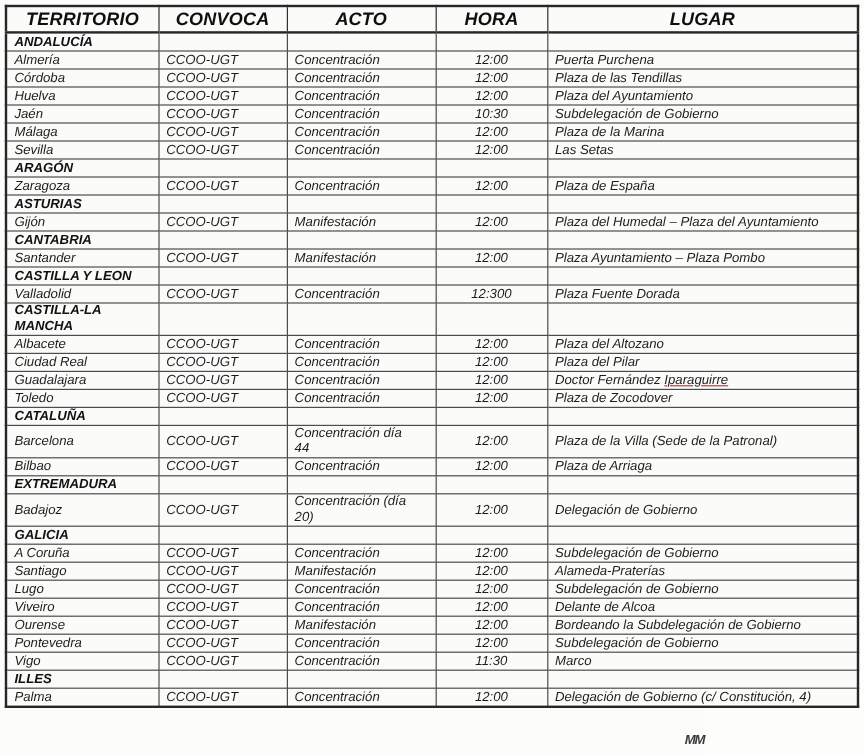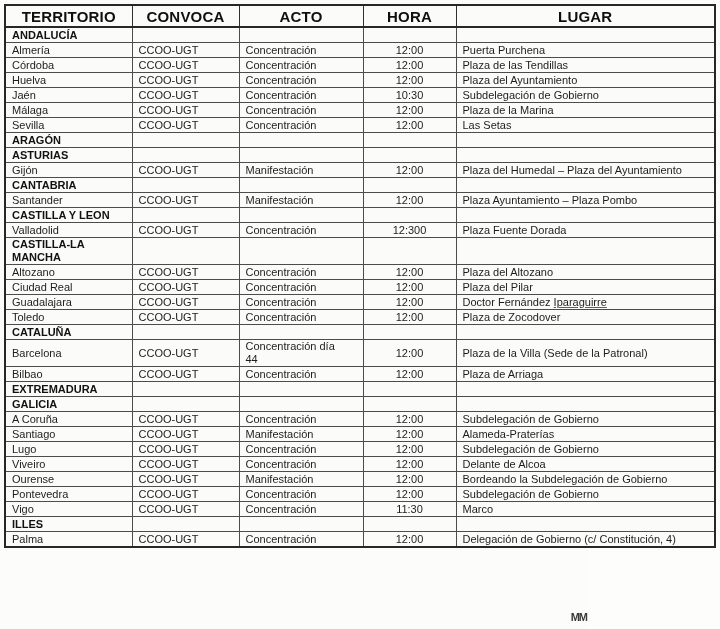--- a/index.html
+++ b/index.html
@@ -9,20 +9,21 @@
     height: 629px;
     overflow: hidden;
     background: #fdfdfc;
     font-family: "Liberation Sans", sans-serif;
   }
   .page {
     position: relative;
     width: 588px;
     height: 629px;
     background: #fcfcfb;
+    font-style: italic;
   }
   table.events {
     position: absolute;
     left: 4px;
     top: 4px;
     width: 712px;
     border-collapse: collapse;
     table-layout: fixed;
     border: 2px solid #272727;
     background: #fbfbfa;
@@ -151,20 +152,27 @@
           <td class="hora">12:00</td>
           <td class="lugar">Las Setas</td>
         </tr>
         <tr class="section">
           <td class="territorio">ARAGÓN</td>
           <td class="convoca"></td>
           <td class="acto"></td>
           <td class="hora"></td>
           <td class="lugar"></td>
         </tr>
+        <tr>
+          <td class="territorio">Zaragoza</td>
+          <td class="convoca">CCOO-UGT</td>
+          <td class="acto">Concentración</td>
+          <td class="hora">12:00</td>
+          <td class="lugar">Plaza de España</td>
+        </tr>
         <tr class="section">
           <td class="territorio">ASTURIAS</td>
           <td class="convoca"></td>
           <td class="acto"></td>
           <td class="hora"></td>
           <td class="lugar"></td>
         </tr>
         <tr>
           <td class="territorio">Gijón</td>
           <td class="convoca">CCOO-UGT</td>
@@ -202,21 +210,21 @@
         </tr>
         <tr class="section">
           <td class="territorio">CASTILLA-LA
 MANCHA</td>
           <td class="convoca"></td>
           <td class="acto"></td>
           <td class="hora"></td>
           <td class="lugar"></td>
         </tr>
         <tr>
-          <td class="territorio">Altozano</td>
+          <td class="territorio">Albacete</td>
           <td class="convoca">CCOO-UGT</td>
           <td class="acto">Concentración</td>
           <td class="hora">12:00</td>
           <td class="lugar">Plaza del Altozano</td>
         </tr>
         <tr>
           <td class="territorio">Ciudad Real</td>
           <td class="convoca">CCOO-UGT</td>
           <td class="acto">Concentración</td>
           <td class="hora">12:00</td>
@@ -257,20 +265,28 @@
           <td class="acto">Concentración</td>
           <td class="hora">12:00</td>
           <td class="lugar">Plaza de Arriaga</td>
         </tr>
         <tr class="section">
           <td class="territorio">EXTREMADURA</td>
           <td class="convoca"></td>
           <td class="acto"></td>
           <td class="hora"></td>
           <td class="lugar"></td>
+        </tr>
+        <tr>
+          <td class="territorio">Badajoz</td>
+          <td class="convoca">CCOO-UGT</td>
+          <td class="acto">Concentración (día
+20)</td>
+          <td class="hora">12:00</td>
+          <td class="lugar">Delegación de Gobierno</td>
         </tr>
         <tr class="section">
           <td class="territorio">GALICIA</td>
           <td class="convoca"></td>
           <td class="acto"></td>
           <td class="hora"></td>
           <td class="lugar"></td>
         </tr>
         <tr>
           <td class="territorio">A Coruña</td>

